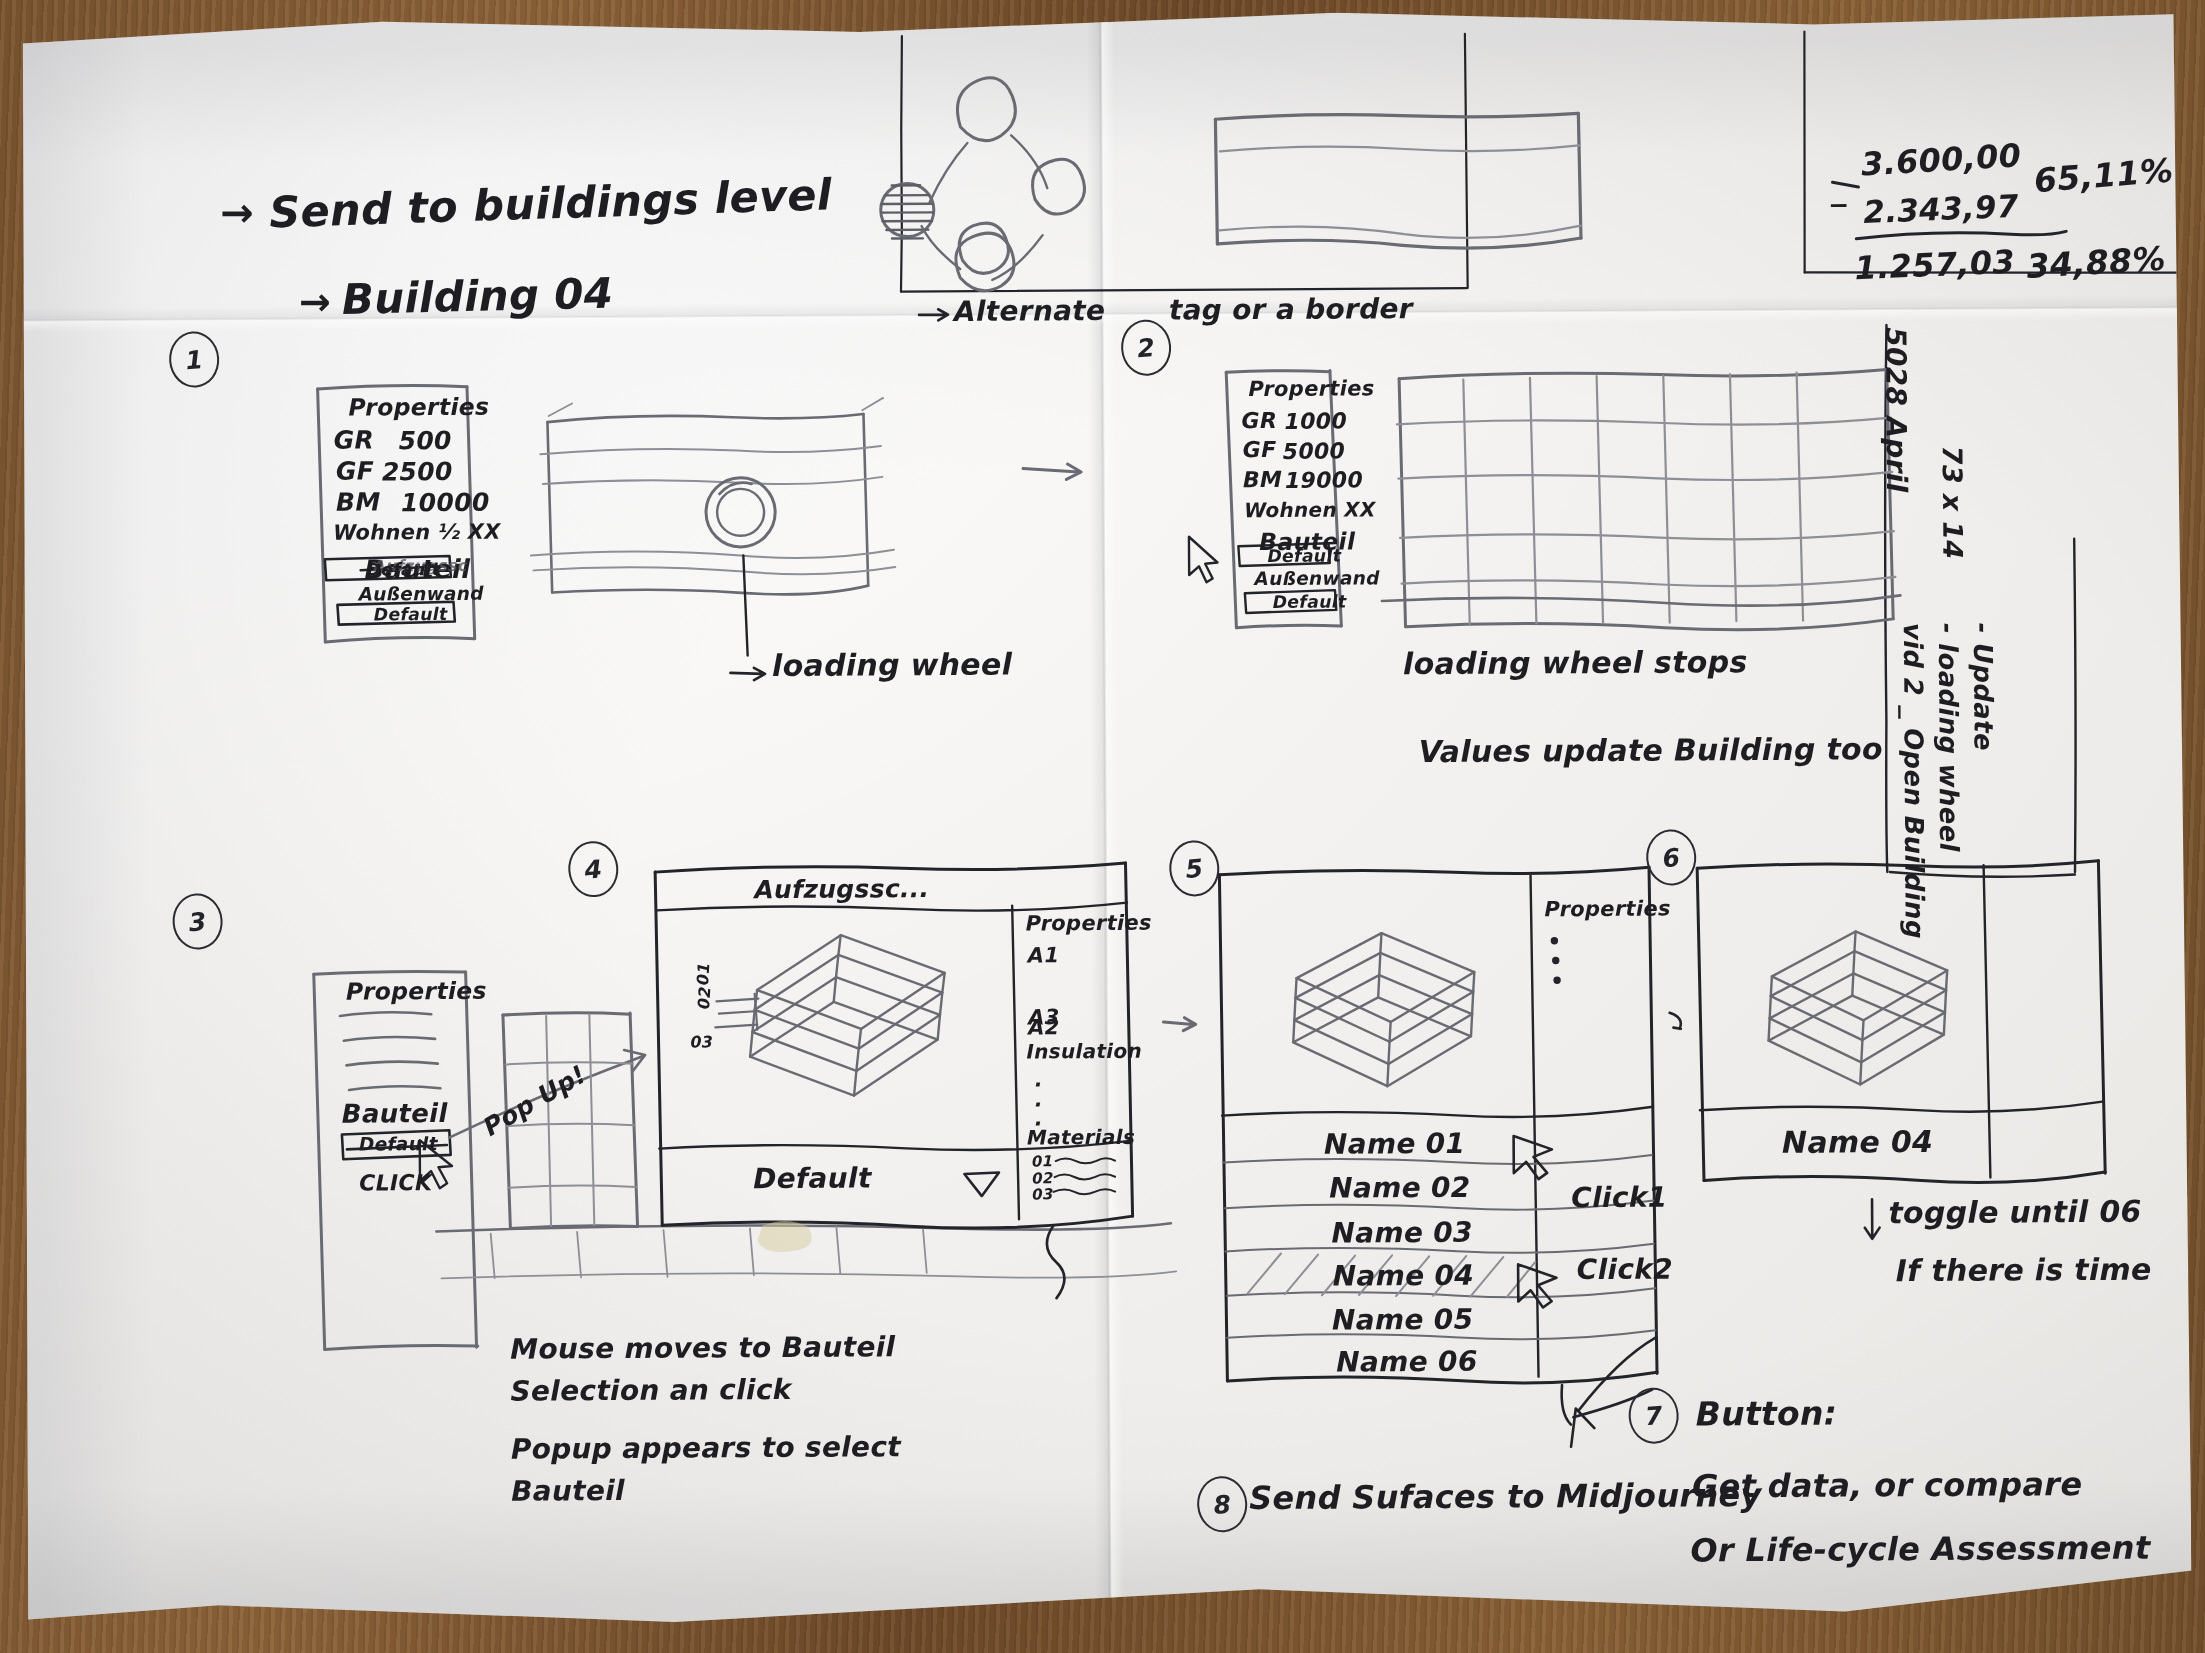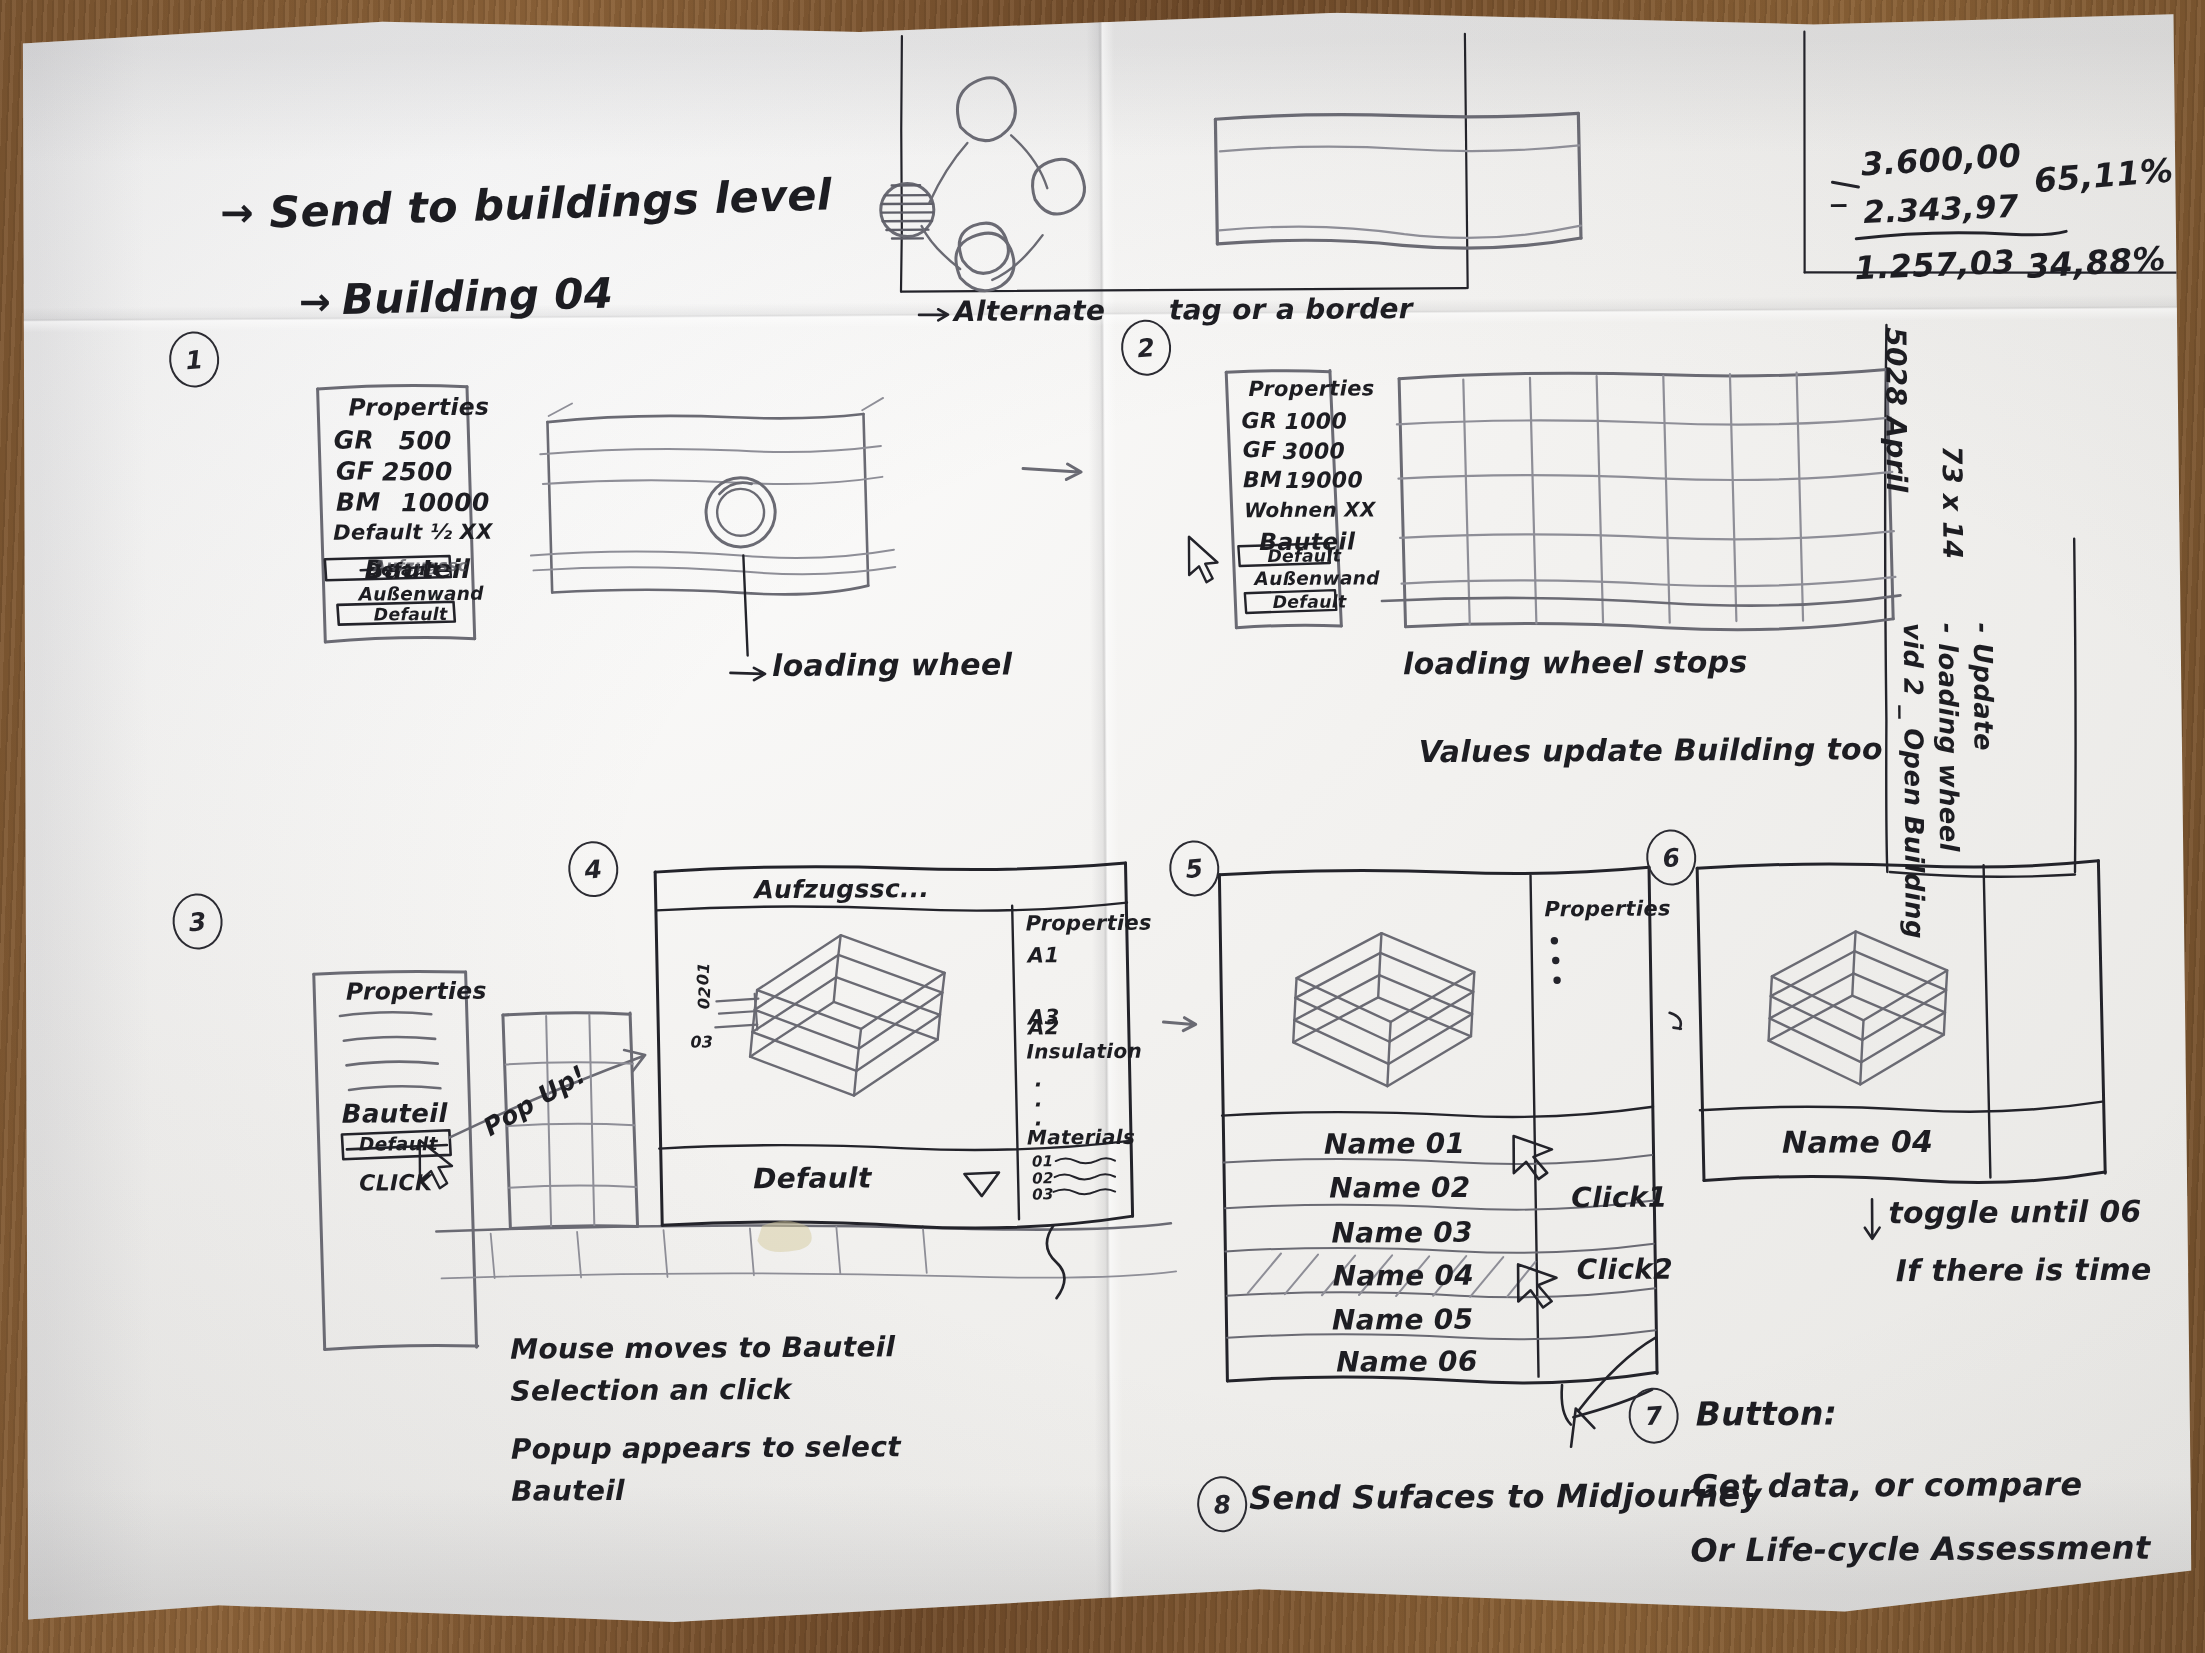--- a/index.html
+++ b/index.html
@@ -342,33 +342,33 @@
     <div class="circnum" style="left:1606px;top:1380px;">7</div>
     <div class="circnum" style="left:1174px;top:1466px;">8</div>
 
     <div class="ink pen hand" style="left:332px;top:379px;font-size:23.5px;">Properties</div>
     <div class="ink pen hand" style="left:317px;top:411px;font-size:25px;">GR</div>
     <div class="ink pen hand" style="left:382px;top:412px;font-size:25px;">500</div>
     <div class="ink pen hand" style="left:319px;top:442px;font-size:25px;">GF</div>
     <div class="ink pen hand" style="left:365px;top:443px;font-size:25px;">2500</div>
     <div class="ink pen hand" style="left:319px;top:473px;font-size:25px;">BM</div>
     <div class="ink pen hand" style="left:384px;top:474px;font-size:25px;">10000</div>
-    <div class="ink pen hand" style="left:316px;top:506px;font-size:21px;">Default ½ XX</div>
+    <div class="ink pen hand" style="left:316px;top:506px;font-size:21px;">Wohnen ½ XX</div>
     <div class="ink pen hand" style="left:347px;top:540px;font-size:26px;">Bauteil</div>
     <div class="ink pencil hand" style="left:356px;top:542px;font-size:16px;opacity:.75;">Aufzugssc</div>
     <div class="ink pen hand" style="left:349px;top:545px;font-size:17.3px;">Default</div>
     <div class="ink pen hand" style="left:341px;top:569px;font-size:18.5px;">Außenwand</div>
     <div class="ink pen hand" style="left:356px;top:590px;font-size:17.3px;">Default</div>
     <div class="ink pen hand" style="left:754px;top:636px;font-size:30px;">loading wheel</div>
 
     <div class="ink pen hand" style="left:1232px;top:368px;font-size:21px;">Properties</div>
     <div class="ink pen hand" style="left:1225px;top:399px;font-size:22px;">GR</div>
     <div class="ink pen hand" style="left:1268px;top:400px;font-size:22px;">1000</div>
     <div class="ink pen hand" style="left:1226px;top:428px;font-size:22px;">GF</div>
-    <div class="ink pen hand" style="left:1266px;top:430px;font-size:22px;">3000</div>
+    <div class="ink pen hand" style="left:1266px;top:430px;font-size:22px;">5000</div>
     <div class="ink pen hand" style="left:1226px;top:458px;font-size:22px;">BM</div>
     <div class="ink pen hand" style="left:1268px;top:459px;font-size:22px;">19000</div>
     <div class="ink pen hand" style="left:1227px;top:489px;font-size:20px;">Wohnen XX</div>
     <div class="ink pen hand" style="left:1242px;top:519px;font-size:23.5px;">Bauteil</div>
     <div class="ink pen hand" style="left:1250px;top:537px;font-size:17.3px;">Default</div>
     <div class="ink pen hand" style="left:1237px;top:559px;font-size:18.5px;">Außenwand</div>
     <div class="ink pen hand" style="left:1255px;top:583px;font-size:17.3px;">Default</div>
     <div class="ink pen hand" style="left:1385px;top:638px;font-size:30px;">loading wheel stops</div>
     <div class="ink pen hand" style="left:1400px;top:726px;font-size:30px;">Values update Building too</div>
 

